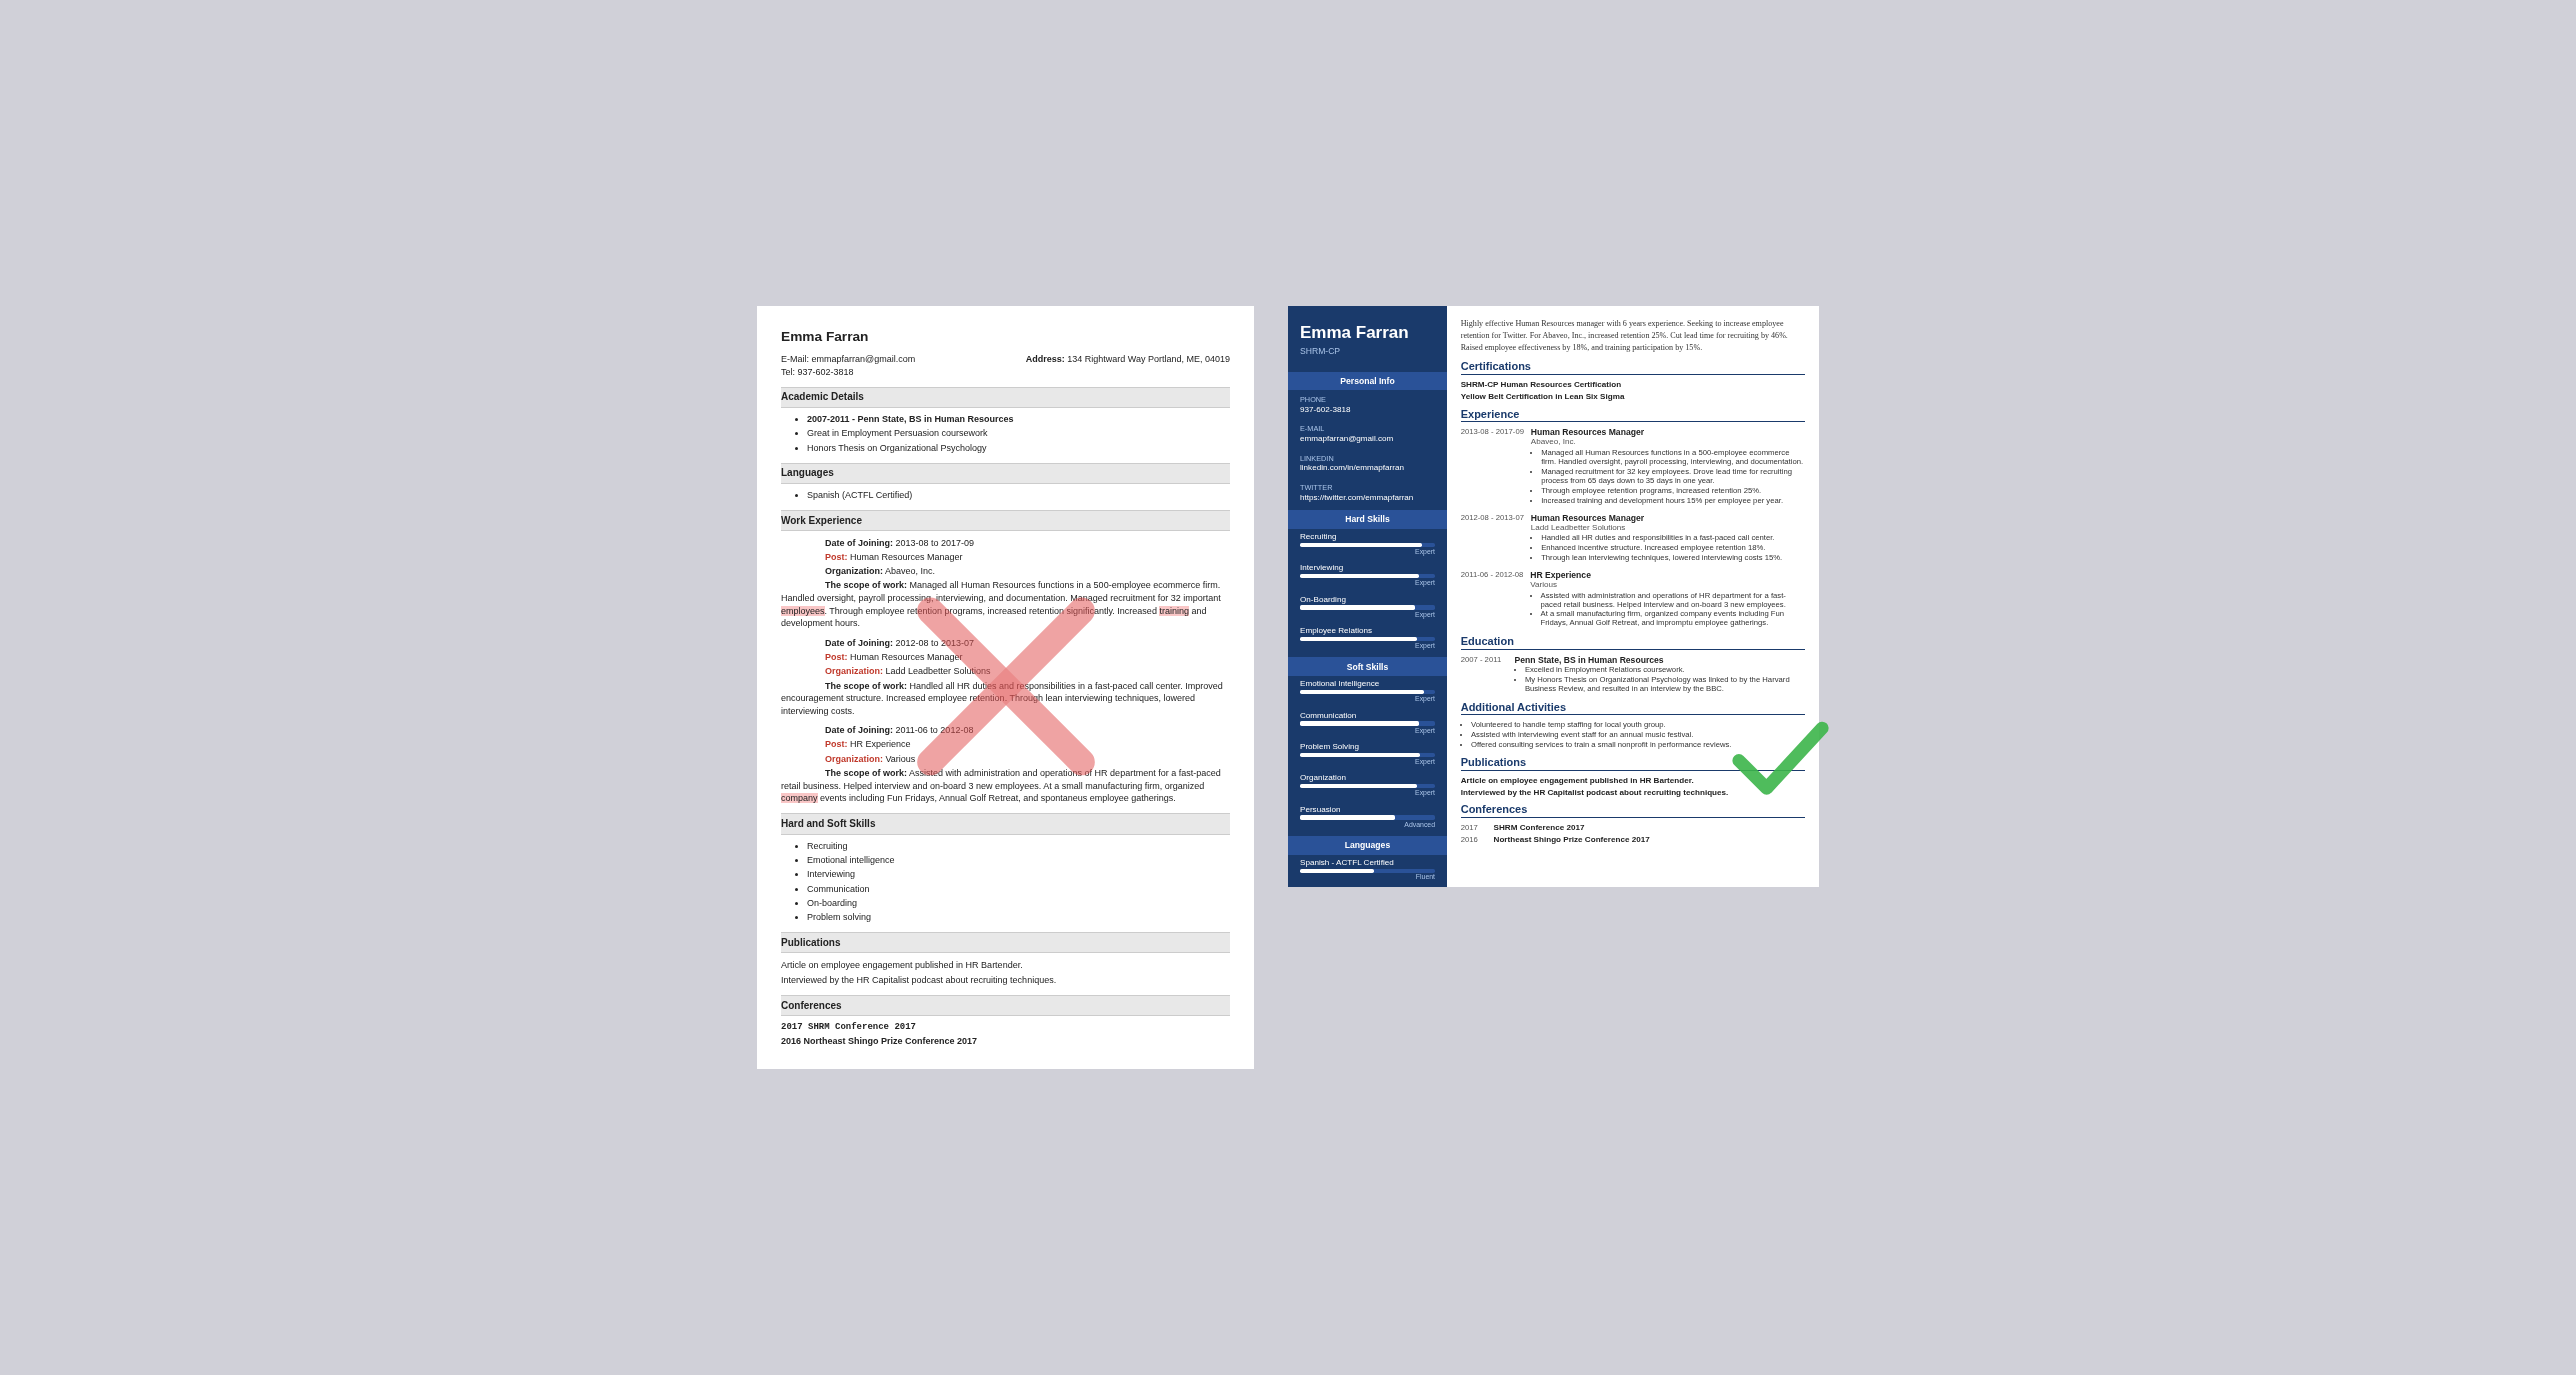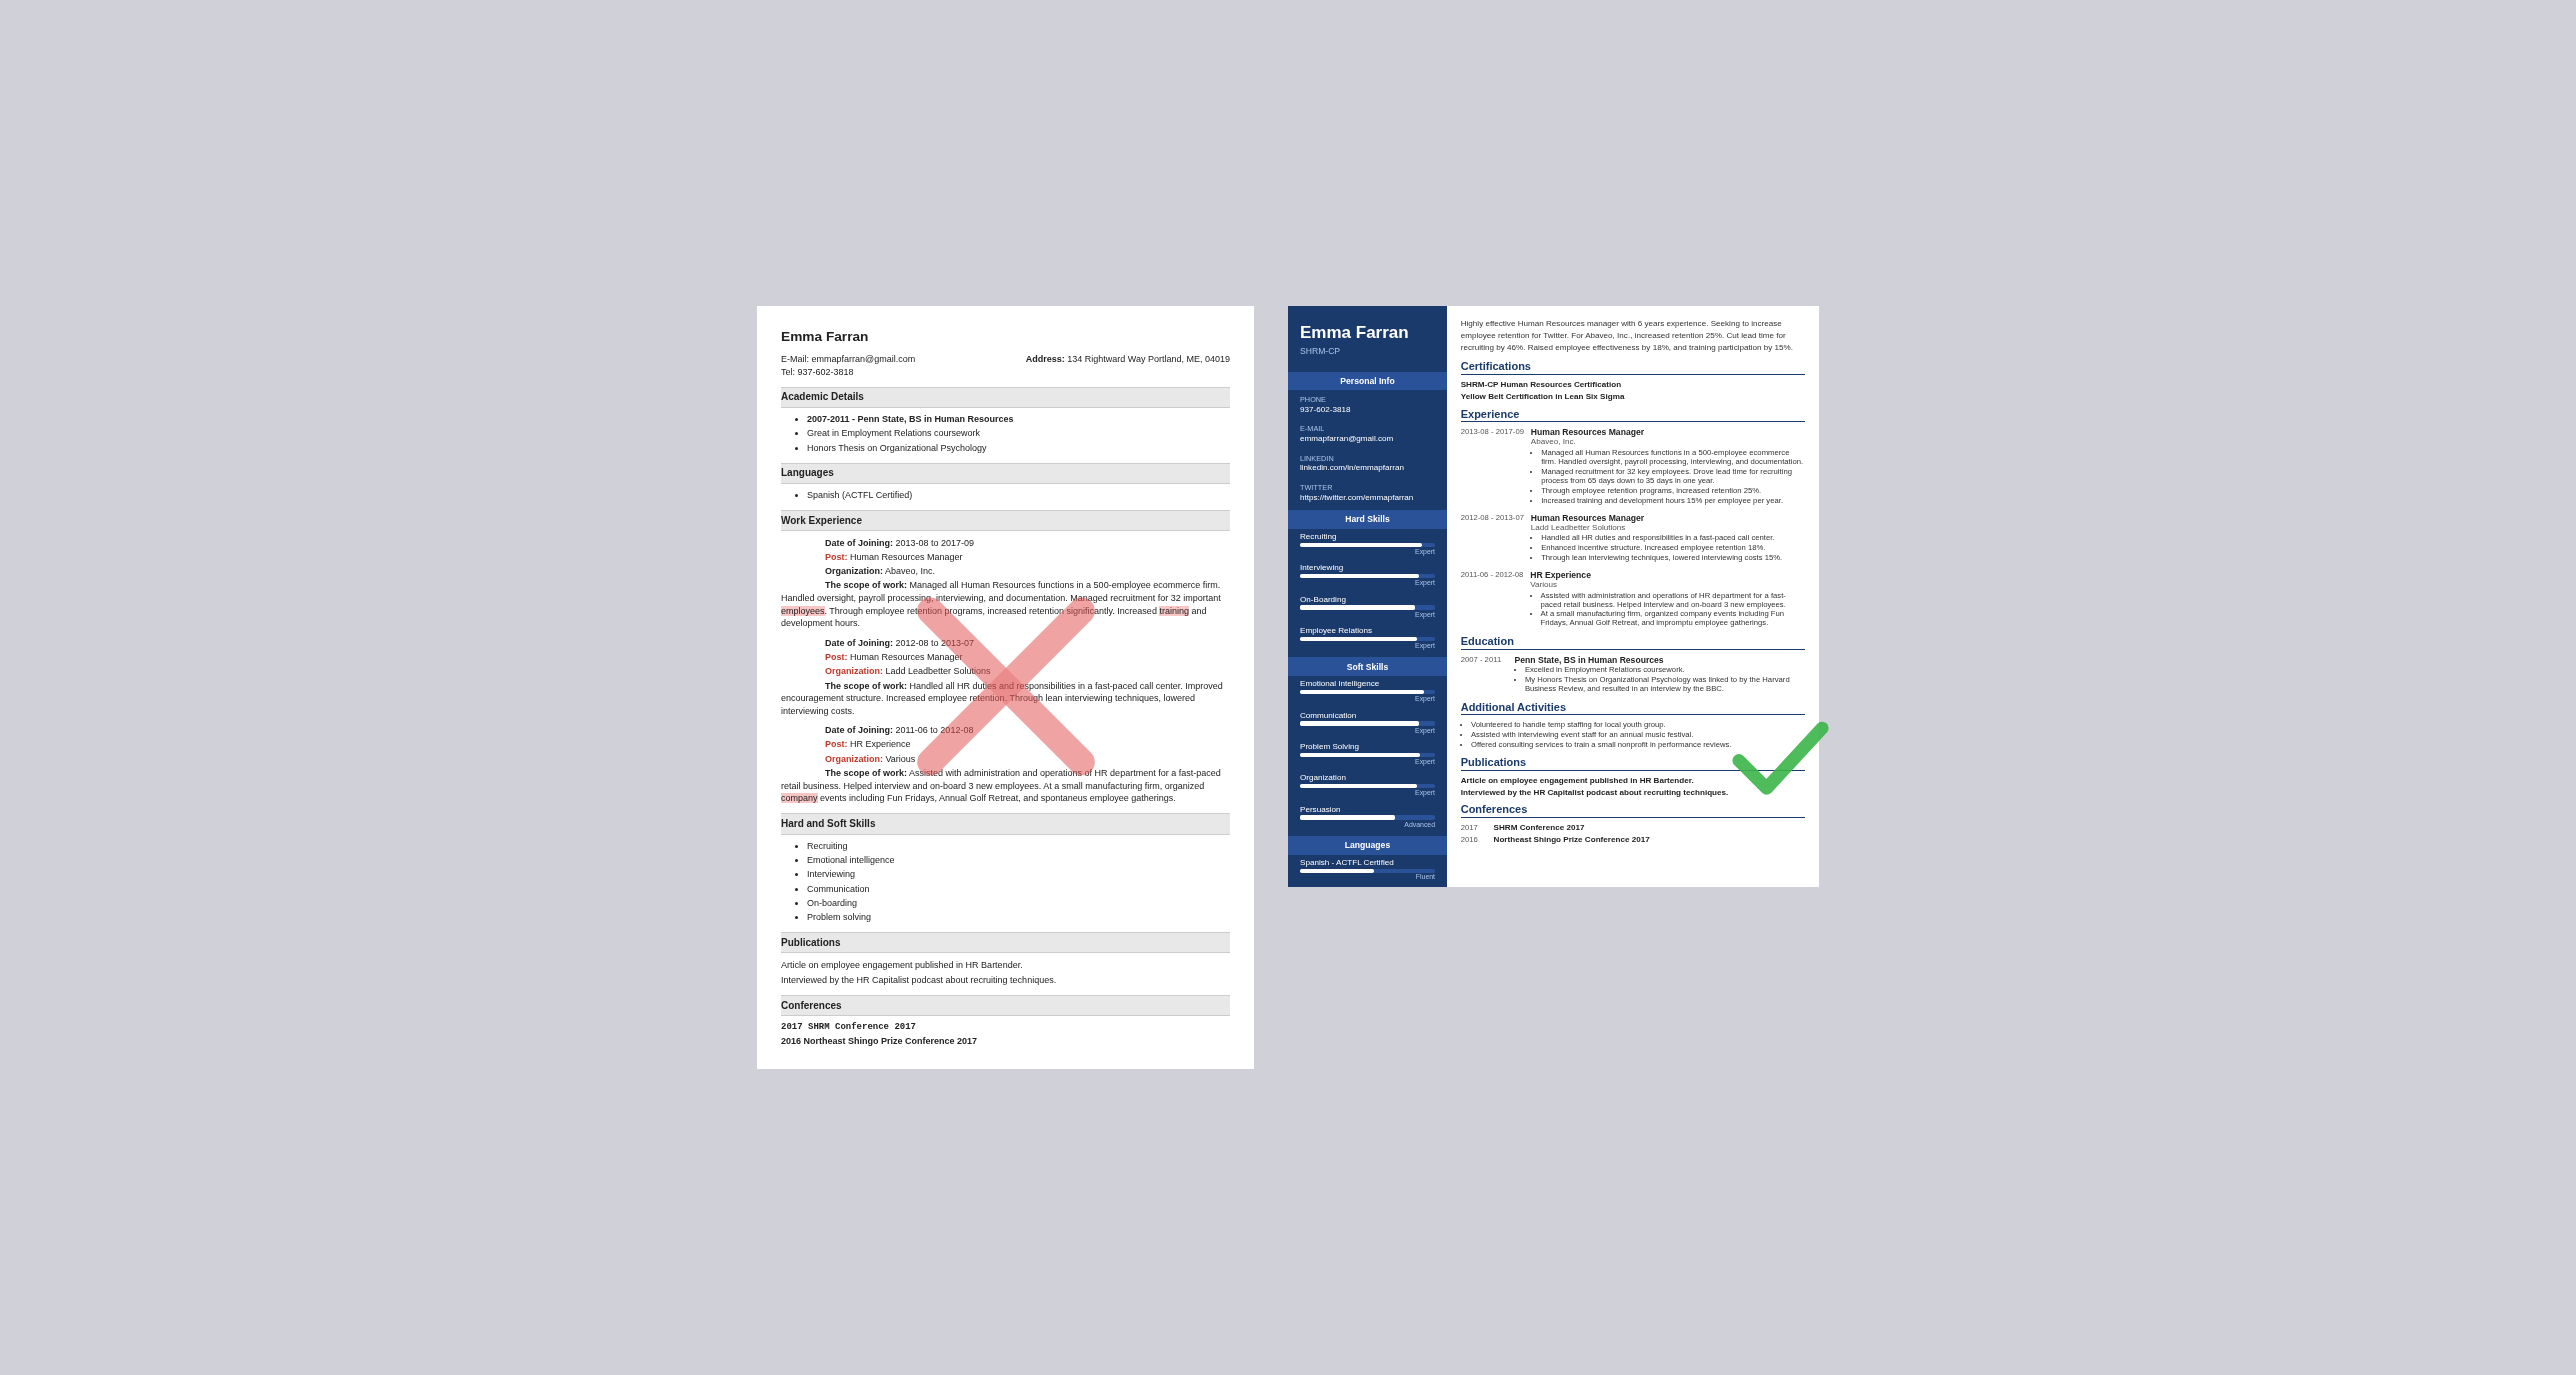--- a/index.html
+++ b/index.html
@@ -116,21 +116,21 @@
     .resume-right .sidebar .lang-block { padding: 3.4px 12px; }
     .resume-right .sidebar .lang-name { font-size: 8.1px; color: #fff; margin-bottom: 1.7px; }
     .resume-right .sidebar .lang-bar-bg { background: #2a5298; height: 4.3px; border-radius: 1.7px; }
     .resume-right .sidebar .lang-bar-fill { background: #fff; height: 4.3px; border-radius: 1.7px; }
     .resume-right .sidebar .lang-level { font-size: 6.9px; color: #aac4e8; text-align: right; margin-bottom: 3.4px; }
 
     .resume-right .main-content {
       flex: 1;
       padding: 12px 13.7px;
     }
-    .resume-right .main-content .summary { font-size: 8.1px; color: #333; margin-bottom: 2px; line-height: 1.45; }
+    .resume-right .main-content .summary { font-size: 8.1px; color: #333; margin-bottom: 2px; line-height: 1.45; font-family: Liberation Serif, serif; }
     .resume-right .main-content .section-title {
       font-size: 11px;
       font-weight: bold;
       color: #1a3a6b;
       border-bottom: 0.9px solid #1a3a6b;
       margin-bottom: 5.1px;
       padding-bottom: 1.7px;
       margin-top: 6.9px;
     }
     .resume-right .main-content .cert-item { font-weight: bold; font-size: 8.1px; margin-bottom: 2.6px; }
@@ -189,21 +189,21 @@
       </div>
       <div class="right-contact">
         <strong>Address:</strong>
         <span>134 Rightward Way Portland, ME, 04019</span>
       </div>
     </div>
 
     <div class="section-header">Academic Details</div>
     <ul>
       <li><strong>2007-2011 - Penn State, BS in Human Resources</strong></li>
-      <li>Great in Employment Relations coursework</li>
+      <li>Great in Employment Persuasion coursework</li>
       <li>Honors Thesis on Organizational Psychology</li>
     </ul>
 
     <div class="section-header">Languages</div>
     <ul>
       <li>Spanish (ACTFL Certified)</li>
     </ul>
 
     <div class="section-header">Work Experience</div>
     <div class="work-entry">

